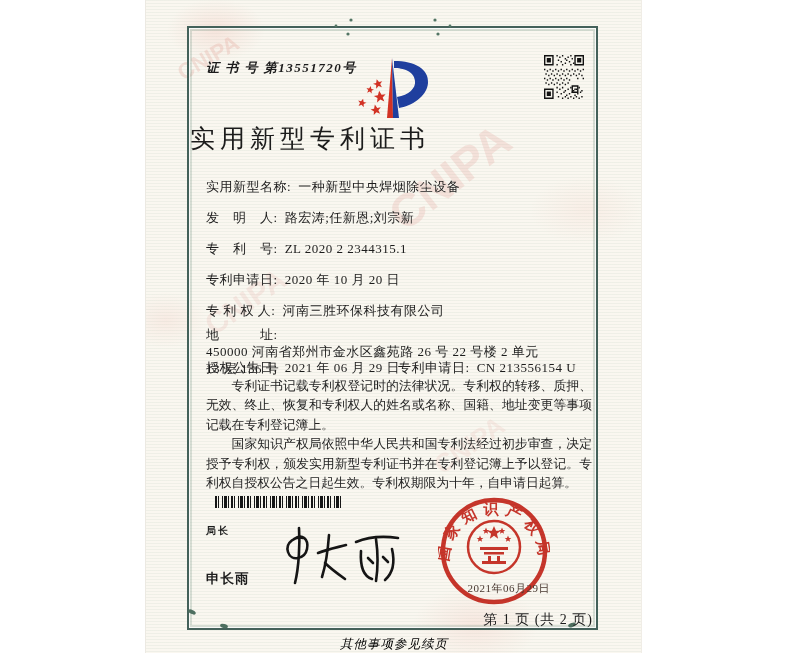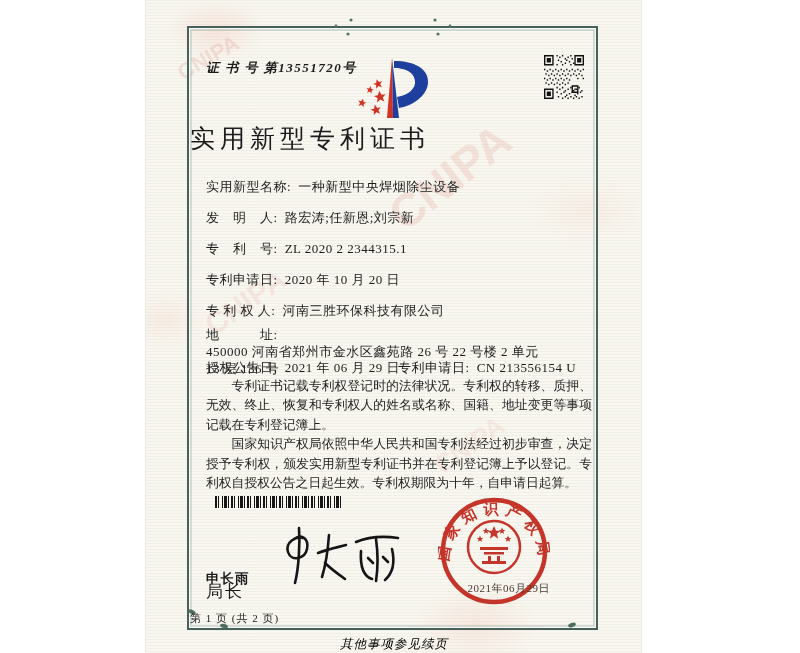--- a/index.html
+++ b/index.html
@@ -30,30 +30,30 @@
   .fvalue{letter-spacing:0.5px;}
   .fvalue.addr{display:inline-block;width:342px;vertical-align:top;word-break:break-word;}
   .pair2{position:absolute;left:192px;top:0;}
   .paras{position:absolute;left:206px;top:377px;width:386px;font-size:12.8px;line-height:19.4px;
          text-align:justify;color:#242424;}
   .paras p{margin:0;text-indent:2em;}
   .barcode{position:absolute;left:215px;top:496px;width:126px;height:12px;
      background:repeating-linear-gradient(90deg,#161616 0 2px,transparent 2px 3px,#161616 3px 4px,
        transparent 4px 7px,#161616 7px 8px,transparent 8px 9px,#161616 9px 12px,transparent 12px 13px,
        #161616 13px 14px,transparent 14px 16px);}
-  .sig-title{position:absolute;left:206px;top:580px;font-size:17px;font-weight:normal;
+  .sig-title{position:absolute;left:206px;top:524px;font-size:10px;font-weight:bold;
       font-family:"Liberation Sans","DejaVu Sans",sans-serif;letter-spacing:2px;}
   .sig-name{position:absolute;left:206px;top:570px;font-size:13.5px;font-weight:bold;
       font-family:Liberation Serif, serif;letter-spacing:1px;}
   .signature{position:absolute;left:272px;top:523px;}
   .seal{position:absolute;left:438px;top:495px;width:112px;height:112px;mix-blend-mode:multiply;opacity:0.93;}
   .seal-date{position:absolute;left:438px;top:581px;width:112px;text-align:right;
       font-size:11px;color:#4a3a32;letter-spacing:0.5px;}
-  .page-num{position:absolute;left:190px;top:611px;width:403px;text-align:left;
-      font-size:11px;letter-spacing:1px;}
+  .page-num{position:absolute;left:190px;top:611px;width:403px;text-align:right;
+      font-size:14px;letter-spacing:1px;}
   .cont-note{position:absolute;left:340px;top:636px;font-size:12.5px;font-style:italic;
       letter-spacing:1px;color:#000000;}
   .orn{position:absolute;}
   svg .ink{stroke:#151515;stroke-width:2.6;fill:none;stroke-linecap:round;}
   svg .curl{stroke:#53756
 
 4;stroke-width:1.8;fill:none;stroke-linecap:round;}
 </style>
 </head>
 <body>

